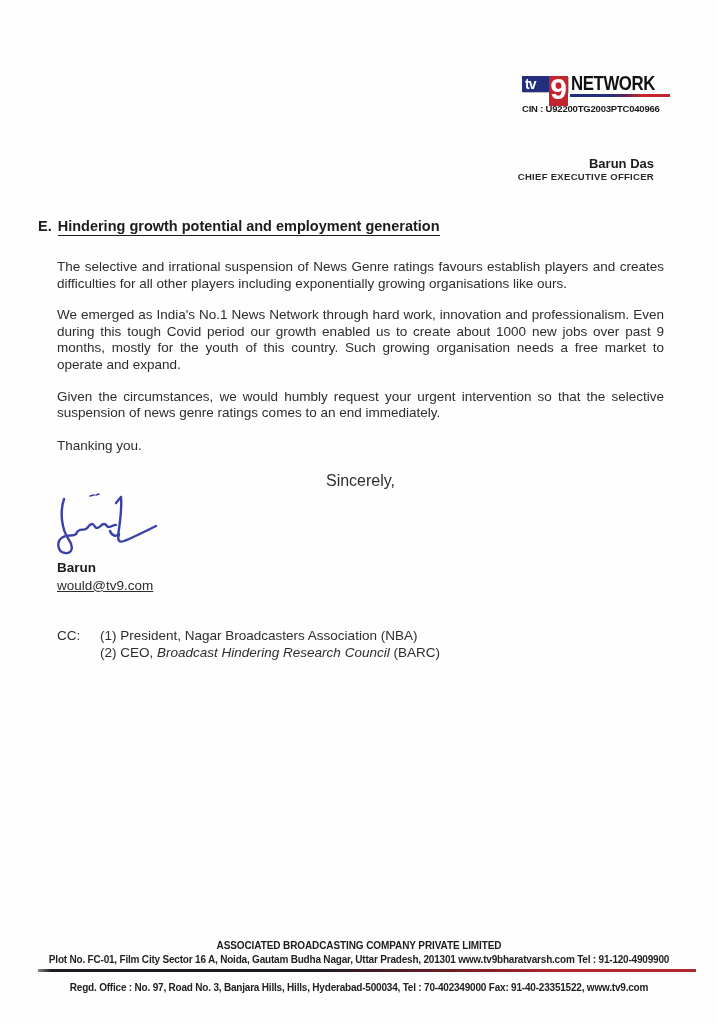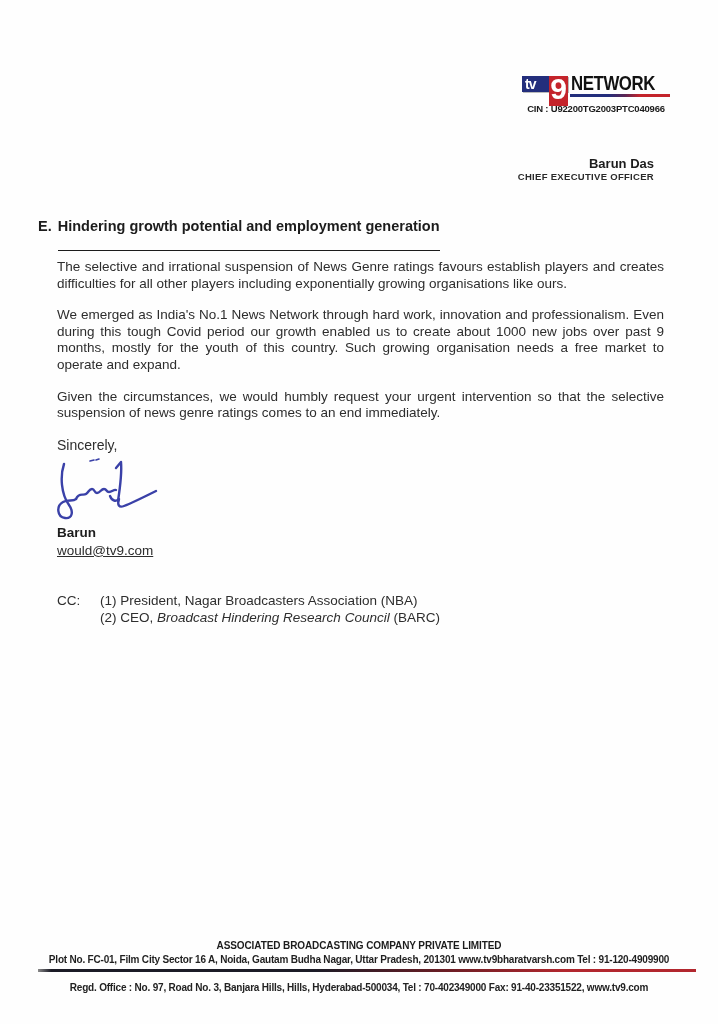--- a/index.html
+++ b/index.html
@@ -15,35 +15,35 @@
 
   
   .logo-block{position:absolute;left:522px;top:73px;width:148px;}
   .logo-row{display:flex;align-items:flex-end;}
   .logo-box{position:relative;width:46px;height:16px;background:#232e7c;box-shadow:1px 1px 0 #bbb;flex:0 0 auto;}
   .logo-box .red-half{position:absolute;right:0;top:0;width:19px;height:30px;background:#c4242b;}
   .logo-box .tv{position:absolute;left:3px;bottom:1px;color:#fff;font-weight:bold;font-size:14px;line-height:14px;letter-spacing:-1px;z-index:2;}
   .logo-box .nine{position:absolute;right:1px;top:-3px;color:#fff;font-weight:bold;font-size:30px;line-height:32px;z-index:2;}
   .logo-network{font-weight:bold;font-size:21px;line-height:19px;color:#121212;letter-spacing:-0.5px;transform:scaleX(0.80);transform-origin:left bottom;white-space:nowrap;margin-left:3px;}
   .logo-underline{height:3px;margin-left:48px;margin-top:2px;background:linear-gradient(90deg,#232e7c 0%,#232e7c 38%,#5a2553 55%,#c4242b 70%,#c4242b 100%);}
-  .logo-cin{margin-top:6px;font-size:9.5px;font-weight:bold;letter-spacing:-0.2px;color:#1a1a1a;white-space:nowrap;text-align:center;}
+  .logo-cin{margin-top:6px;font-size:9.5px;font-weight:bold;letter-spacing:-0.2px;color:#1a1a1a;white-space:nowrap;}
 
   
   .ceo-block{position:absolute;right:64px;top:156px;text-align:right;}
   .ceo-name{font-size:13px;font-weight:bold;color:#1d1d1d;line-height:15px;}
   .ceo-title{font-size:9.5px;font-weight:bold;color:#2a2a2a;letter-spacing:0.3px;line-height:12px;}
 
   
   .letter{position:absolute;left:38px;top:218px;width:626px;}
   .heading{font-size:14.5px;font-weight:bold;color:#1c1c1c;margin:0 0 25px 0;}
   .heading .prefix{margin-right:6px;}
-  .heading .underlined{border-bottom:1.6px solid #1c1c1c;padding-bottom:16px;}
+  .heading .underlined{border-bottom:1.6px solid #1c1c1c;padding-bottom:1px;}
   .para{margin:0 0 15px 19px;font-size:13.5px;line-height:16.6px;text-align:justify;color:#2d2d2d;}
   .thanking{margin:2px 0 18px 19px;font-size:13.5px;line-height:17px;}
-  .sincerely{margin:0 0 4px 19px;font-size:14px;line-height:17px;}
+  .sincerely{margin:0 0 4px 19px;font-size:16px;line-height:17px;text-align:center;}
   .signature-wrap{margin:0 0 2px 14px;height:64px;}
   .signer-name{margin:0 0 0 19px;font-size:13.5px;font-weight:bold;color:#1d1d1d;line-height:17px;}
   .signer-email{margin:0 0 0 19px;font-size:13.5px;line-height:17px;text-decoration:underline;color:#2d2d2d;display:inline-block;}
   .email-row{margin:0;}
 
   .cc-row{display:flex;margin:33px 0 0 19px;font-size:13.5px;line-height:17.5px;}
   .cc-label{flex:0 0 43px;}
   .cc-item .it{font-style:italic;}
 
   
@@ -77,20 +77,21 @@
 
   <div class="letter">
     <div class="heading">
       <span class="prefix">E.</span><span class="underlined">Hindering growth potential and employment generation</span>
     </div>
 
     <p class="para">The selective and irrational suspension of News Genre ratings favours establish players and creates difficulties for all other players including exponentially growing organisations like ours.</p>
     <p class="para">We emerged as India's No.1 News Network through hard work, innovation and professionalism. Even during this tough Covid period our growth enabled us to create about 1000 new jobs over past 9 months, mostly for the youth of this country. Such growing organisation needs a free market to operate and expand.</p>
     <p class="para">Given the circumstances, we would humbly request your urgent intervention so that the selective suspension of news genre ratings comes to an end immediately.</p>
 
+    <p class="thanking">Thanking you.</p>
     <p class="sincerely">Sincerely,</p>
 
     <div class="signature-wrap">
       <svg width="110" height="64" viewBox="0 0 110 64" fill="none" xmlns="http://www.w3.org/2000/svg">
         <g stroke="#3a41a8" stroke-width="2.4" stroke-linecap="round" stroke-linejoin="round" fill="none">
           <path d="M38,3 l4,-1 M44,2 l3,-1" stroke-width="1.6"></path>
           <path d="M12,6 C8,18 9,36 17,47 C22,54 20,61 13,60 C5,59 4,48 11,44 C16,41 21,44 24,41"></path>
           <path d="M24,41 C27,34 31,38 34,36 C37,34 37,31 40,31 C43,31 42,35 45,35 C48,35 49,31 52,31 C55,31 54,34 57,34 C60,34 62,31 64,32"></path>
           <path d="M69,4 L64,10 M69,4 C70,15 68,30 66,43"></path>
           <path d="M58,38 C60,43 64,44 67,41 C65,47 67,50 72,48 C80,45 94,38 104,33"></path>

